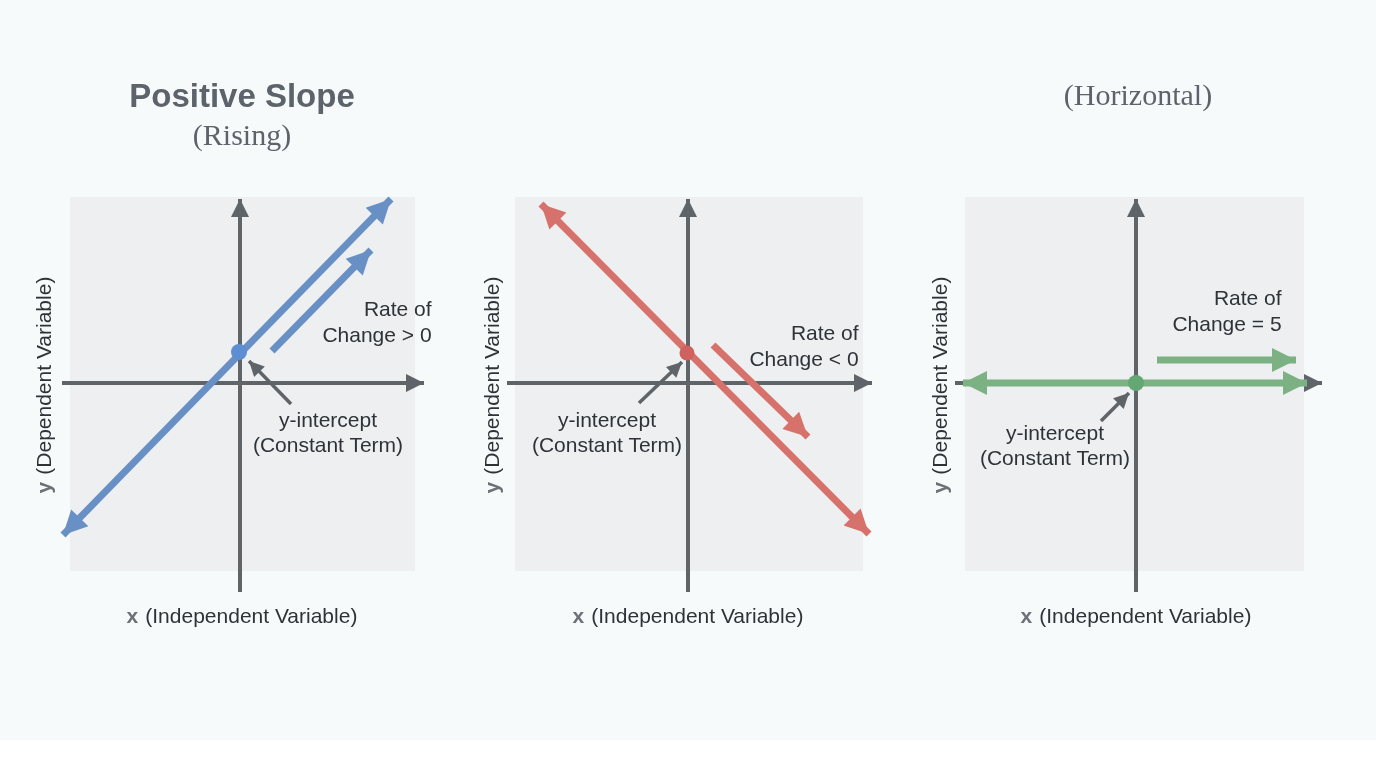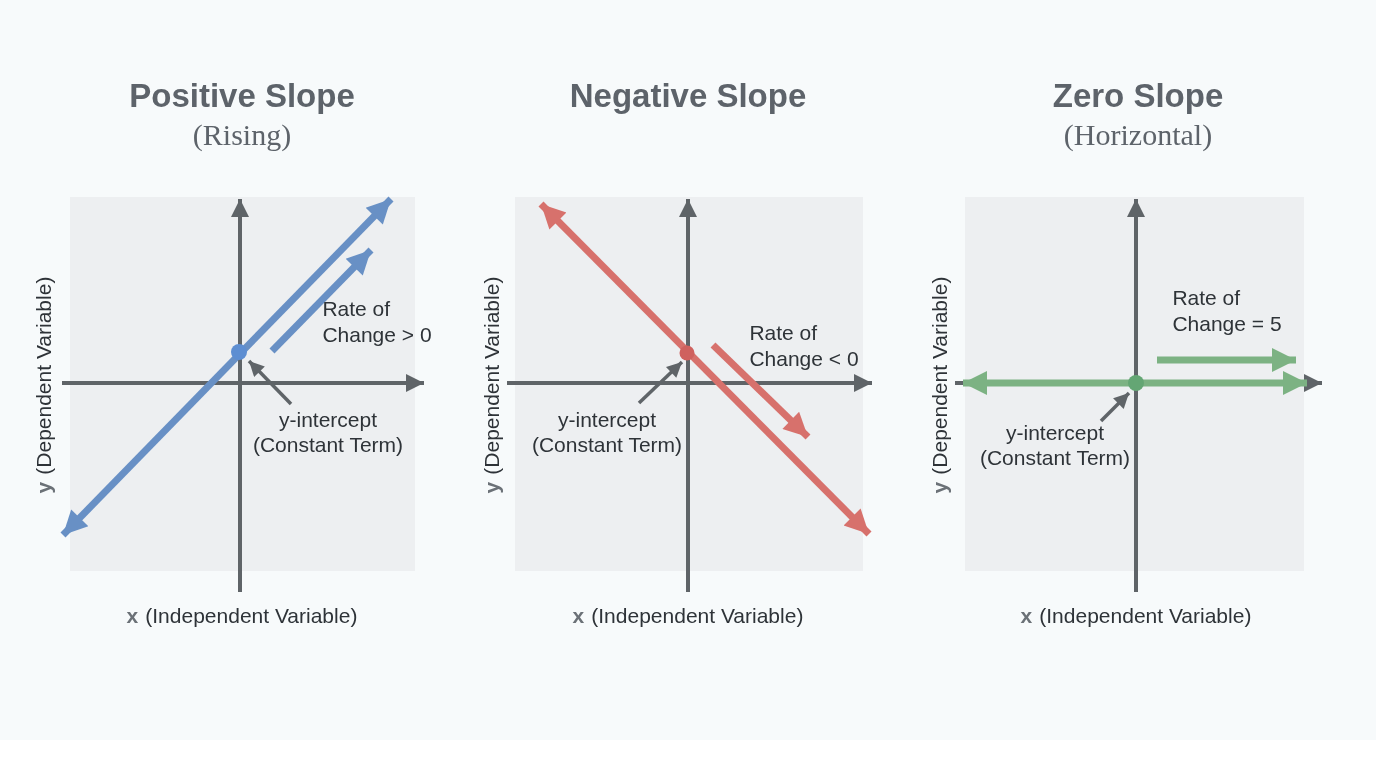--- a/index.html
+++ b/index.html
@@ -20,21 +20,21 @@
     text-align: center;
     color: #5d636a;
     white-space: nowrap;
   }
   .title-line1 { font-size: 33px; font-weight: bold; line-height: 40px; }
   .title-line2 { font-size: 30px; font-weight: normal; line-height: 38px; font-family: Liberation Serif, serif; }
 
   .rate-block {
     position: absolute;
     transform: translateX(-50%);
-    text-align: left;
+    text-align: right;
     color: #2e3338;
     font-size: 21px;
     line-height: 26px;
     white-space: nowrap;
   }
   .intercept-block {
     position: absolute;
     transform: translateX(-50%);
     text-align: center;
     color: #2e3338;
@@ -128,39 +128,37 @@
     <div>(Constant Term)</div>
   </div>
   <div class="y-axis-label" style="left:44px; top:385px">
     <span class="axis-prefix">y</span><span>(Dependent Variable)</span>
   </div>
   <div class="x-axis-label" style="left:242px; top:604px">
     <span class="axis-prefix">x</span><span>(Independent Variable)</span>
   </div>
 
   <div class="title-block" style="left:688px">
-    <div class="title-line1">Negative Slope</div>
   </div>
   <div class="rate-block" style="left:804px; top:320px">
     <div>Rate of</div>
     <div>Change &lt; 0</div>
   </div>
   <div class="intercept-block" style="left:607px; top:407px">
     <div>y-intercept</div>
     <div>(Constant Term)</div>
   </div>
   <div class="y-axis-label" style="left:492px; top:385px">
     <span class="axis-prefix">y</span><span>(Dependent Variable)</span>
   </div>
   <div class="x-axis-label" style="left:688px; top:604px">
     <span class="axis-prefix">x</span><span>(Independent Variable)</span>
   </div>
 
   <div class="title-block" style="left:1138px">
-    <div class="title-line1">Zero Slope</div>
     <div class="title-line2">(Horizontal)</div>
   </div>
   <div class="rate-block" style="left:1227px; top:285px">
     <div>Rate of</div>
     <div>Change = 5</div>
   </div>
   <div class="intercept-block" style="left:1055px; top:420px">
     <div>y-intercept</div>
     <div>(Constant Term)</div>
   </div>

